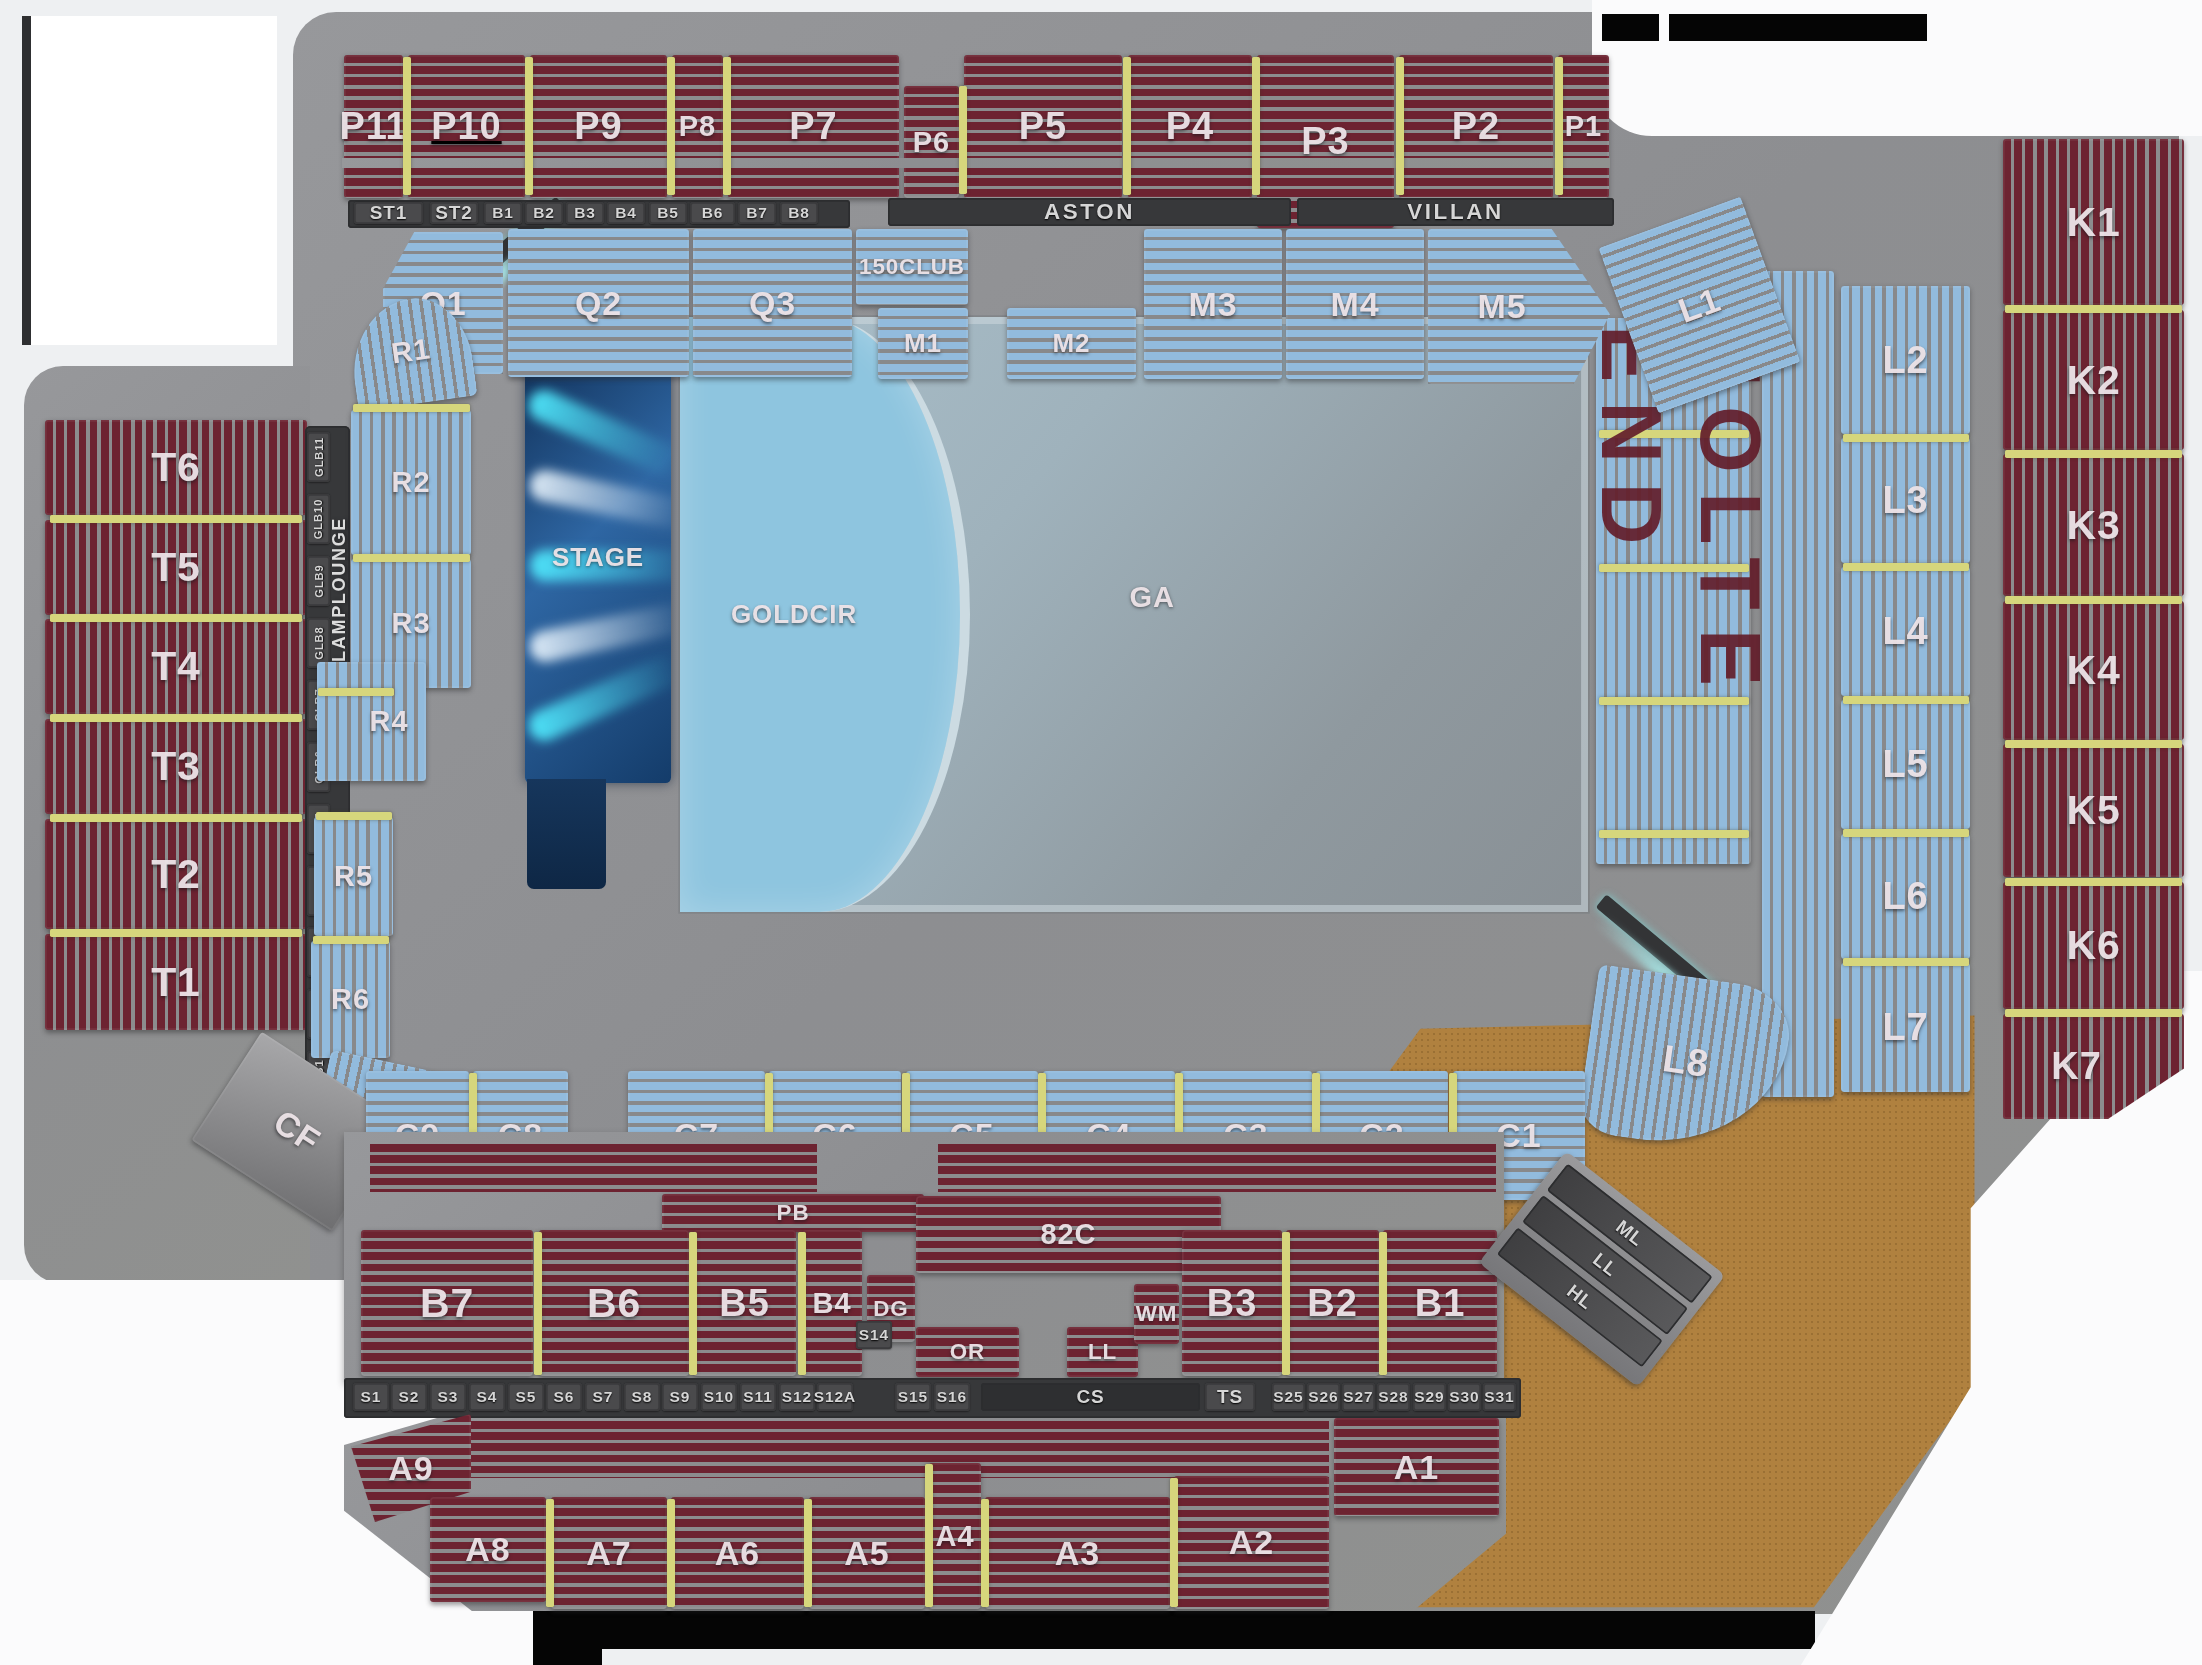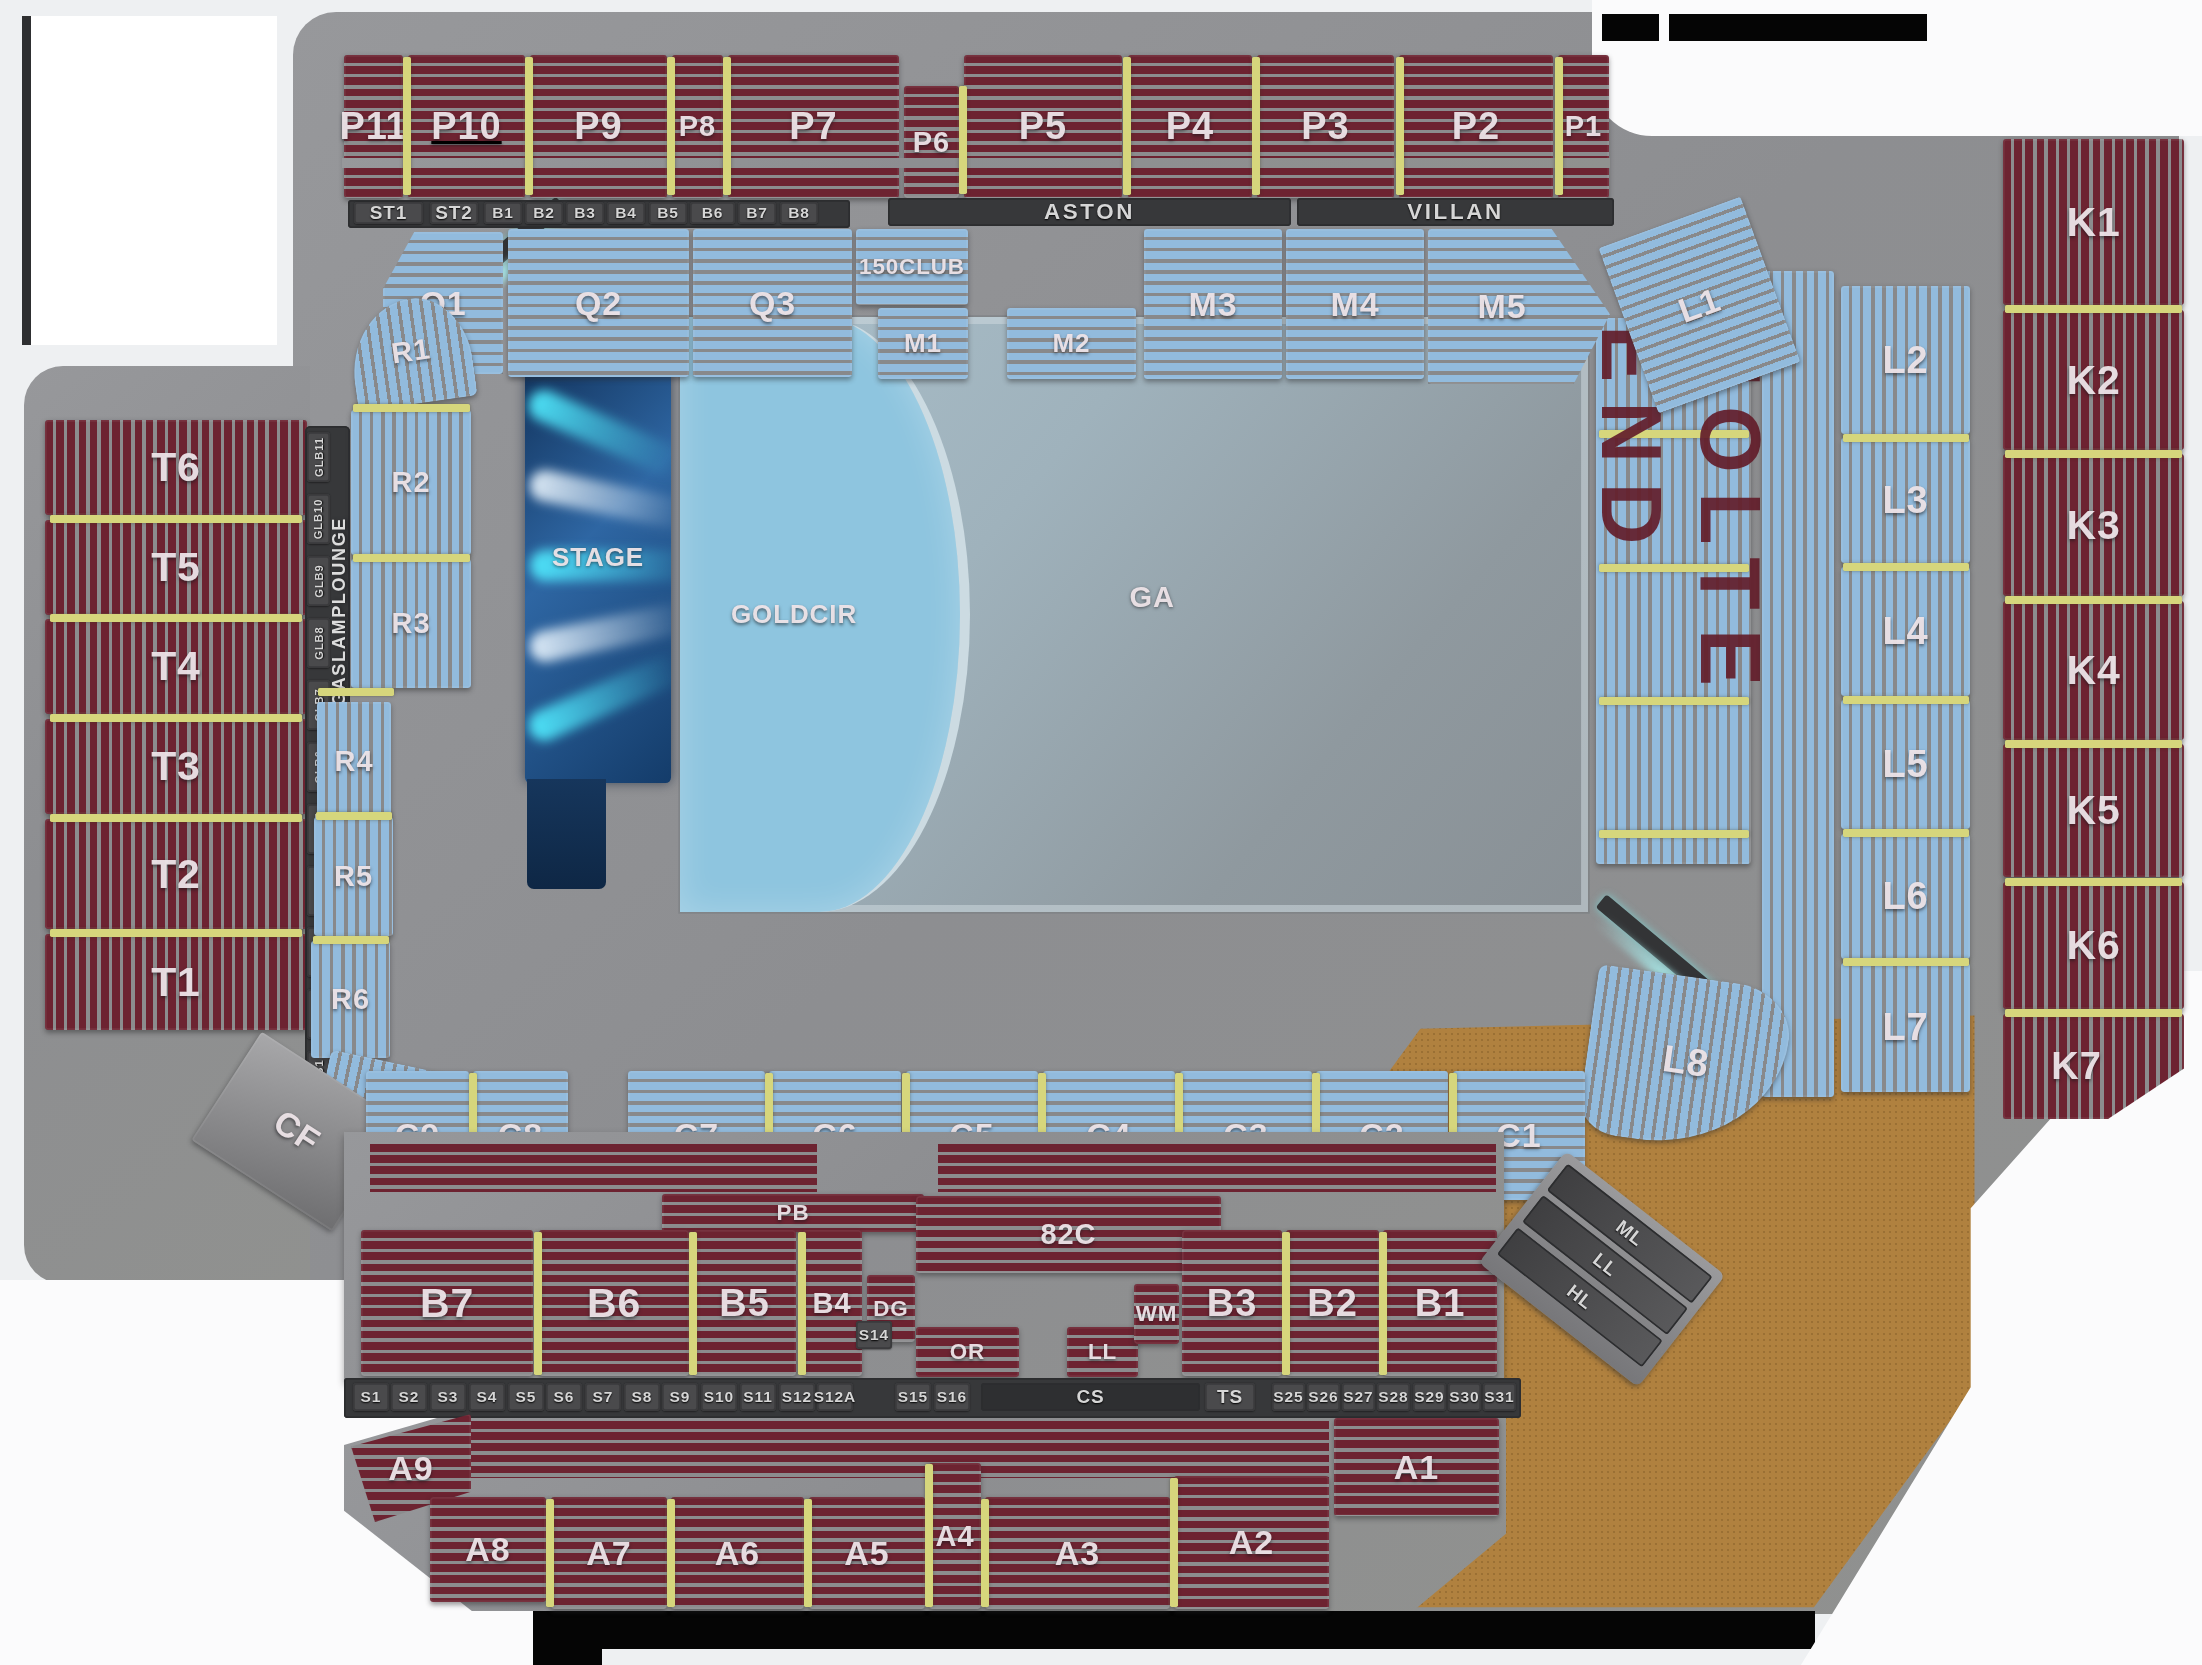--- a/index.html
+++ b/index.html
@@ -111,21 +111,21 @@
     </div>
   <div class="sec mh" style="left:904px;top:86px;width:55px;height:112px;">
       <span class="lbl s34">P6</span>
     </div>
   <div class="sec mh" style="left:964px;top:55px;width:158px;height:143px;">
       <span class="lbl s44">P5</span>
     </div>
   <div class="sec mh" style="left:1128px;top:55px;width:124px;height:143px;">
       <span class="lbl s44">P4</span>
     </div>
-  <div class="sec mh" style="left:1257px;top:55px;width:137px;height:143px;">
+  <div class="sec mh" style="left:1257px;top:55px;width:137px;height:173px;">
       <span class="lbl s44">P3</span>
     </div>
   <div class="sec mh" style="left:1399px;top:55px;width:154px;height:143px;">
       <span class="lbl s44">P2</span>
     </div>
   <div class="sec mh" style="left:1558px;top:55px;width:51px;height:143px;">
       <span class="lbl s34">P1</span>
     </div>
 
   <div class="concrete" style="left:342px;top:158px;width:1268px;height:10.3px;"></div>
@@ -277,21 +277,21 @@
 
   <div class="sec bv" style="left:351px;top:299px;width:120px;height:105px;border-radius:55% 45% 6.9px 6.9px / 75% 65% 6.9px 6.9px;transform:rotate(-8deg);">
     <span class="lbl s34">R1</span>
     </div>
   <div class="sec bv" style="left:351px;top:410px;width:120px;height:145px;">
       <span class="lbl s34">R2</span>
     </div>
   <div class="sec bv" style="left:351px;top:559px;width:120px;height:129px;">
       <span class="lbl s34">R3</span>
     </div>
-  <div class="sec bv" style="left:317px;top:702px;width:74px;height:119px;">
+  <div class="sec bv" style="left:317px;top:662px;width:74px;height:119px;padding-left:35px;">
       <span class="lbl s34">R4</span>
     </div>
   <div class="sec bv" style="left:314px;top:817px;width:79px;height:119px;">
       <span class="lbl s34">R5</span>
     </div>
   <div class="sec bv" style="left:311px;top:941px;width:79px;height:117px;">
       <span class="lbl s34">R6</span>
     </div>
   <div class="sec bv" style="left:320px;top:1062px;width:129px;height:96px;border-radius:6.9px 6.9px 65% 35% / 6.9px 6.9px 70% 45%;transform:rotate(12deg);">
     <span class="lbl s34">R7</span>

